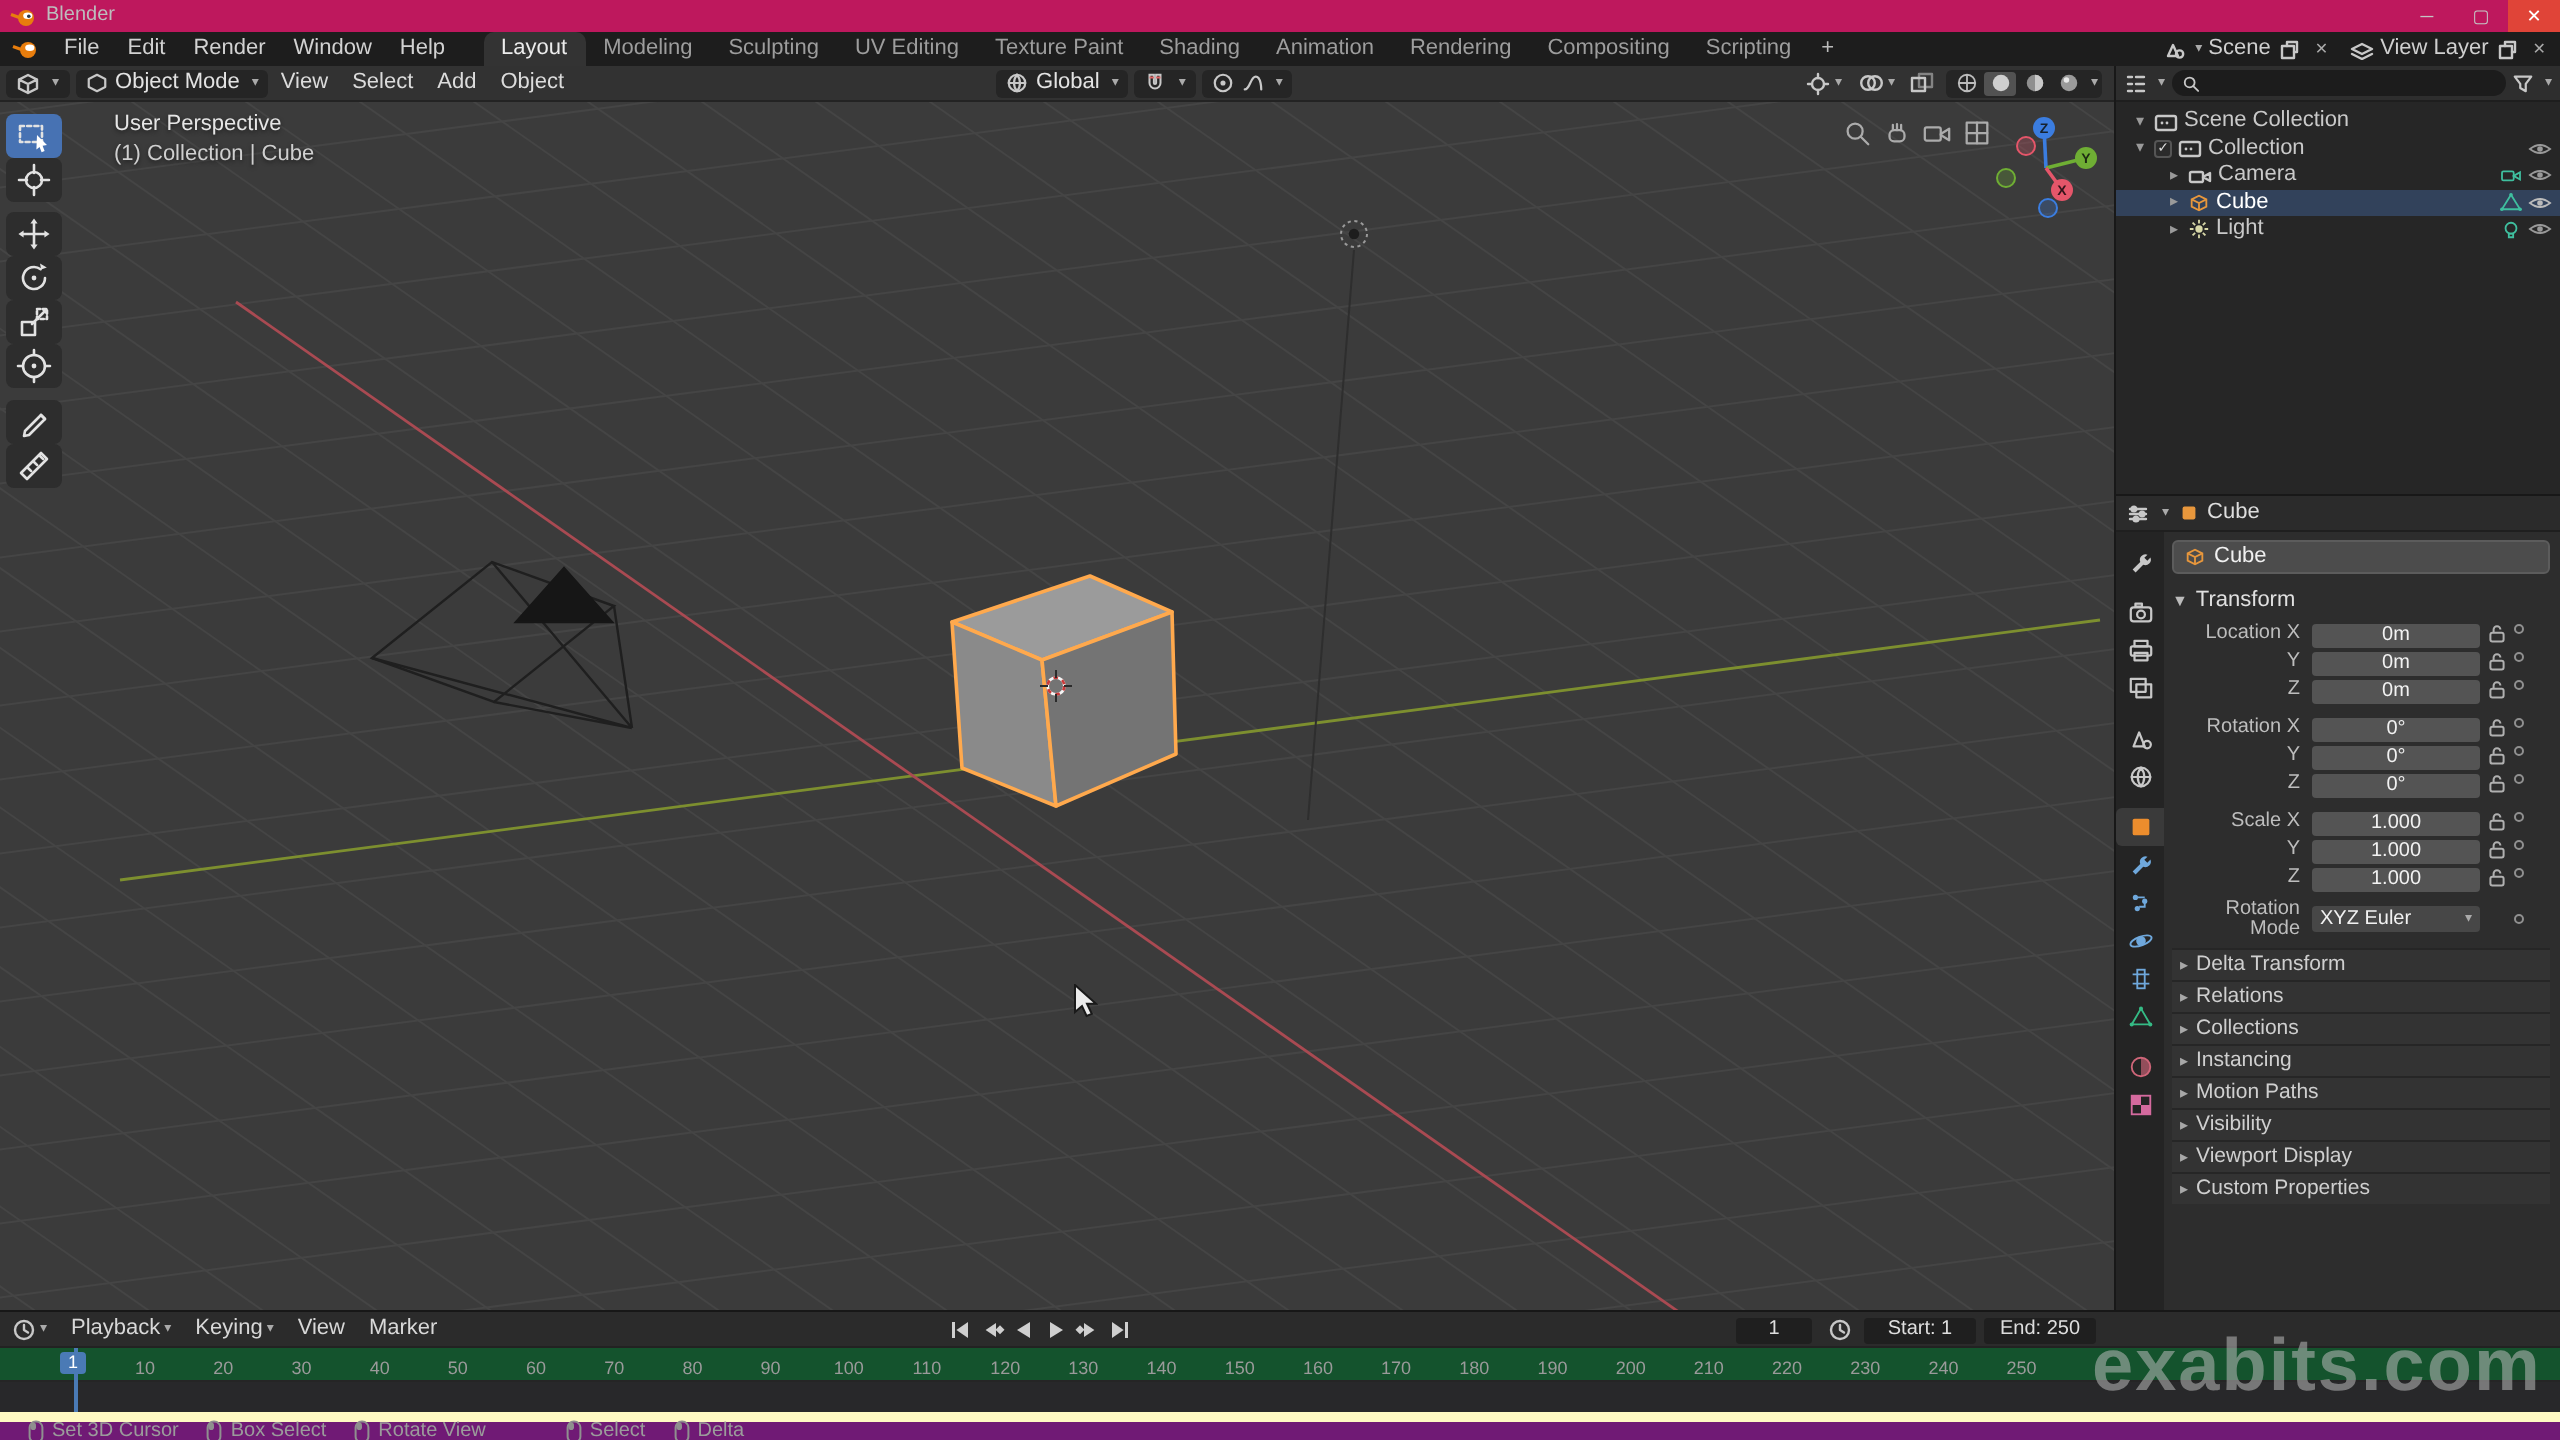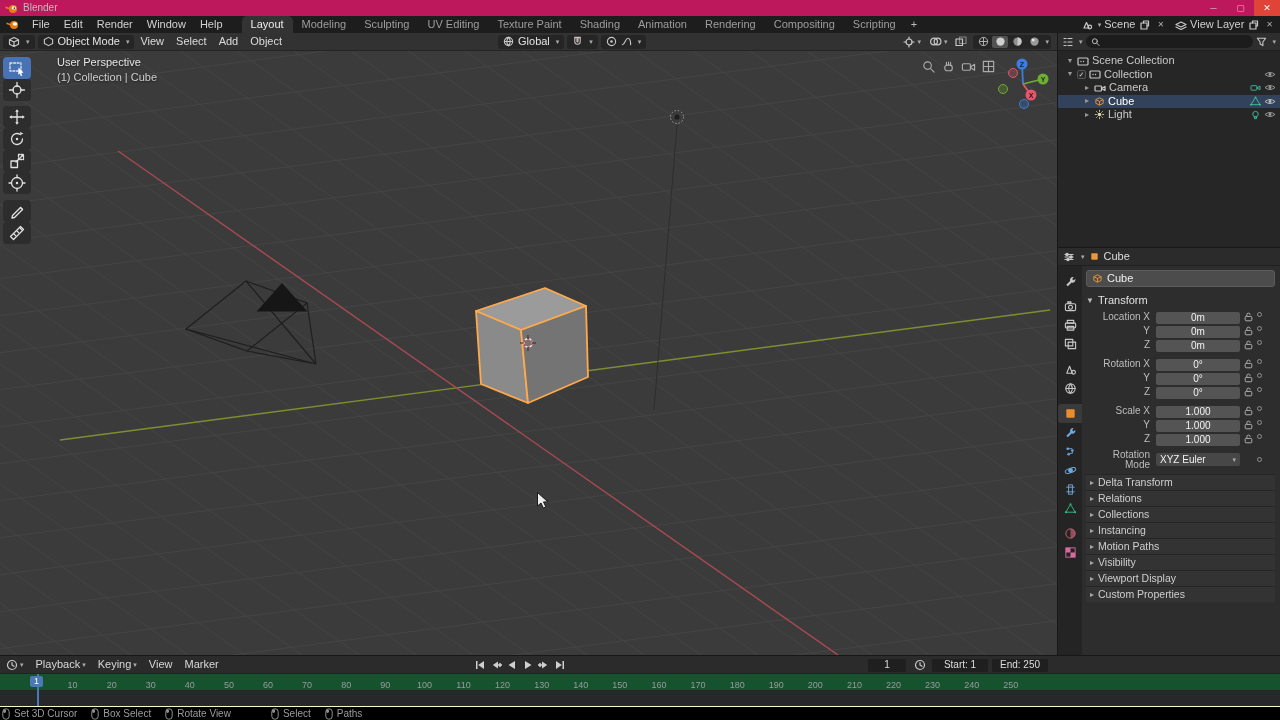--- a/index.html
+++ b/index.html
@@ -88,21 +88,21 @@
   .pb-btn{width:15px;height:14px;display:flex;align-items:center;justify-content:center;border-radius:2px}
   .pb-btn svg{fill:#cfcfcf}
   .tl-field{position:absolute;height:13px;background:#1f1f1f;border-radius:2px;color:#dedede;font-size:10px;display:flex;align-items:center;justify-content:center;top:2.5px}
   .tl-ruler{position:absolute;top:18px;left:0;right:0;height:17px;background:#14532d;border-bottom:1px solid #252525}
   .tl-numbers{position:absolute;left:53px;top:5px;white-space:nowrap}
   .tl-num{display:inline-block;width:39.1px;text-align:center;color:#9a9a9a;font-size:9px}
   .tl-body{position:absolute;top:35px;bottom:0;left:0;right:0;background:#28282a}
   .playhead-line{position:absolute;left:37px;top:18px;bottom:0;width:2px;background:#4a7ab5;z-index:3}
   .playhead-label{position:absolute;left:30px;top:20px;background:#4a7ab5;color:#fff;font-size:9px;line-height:11px;padding:0 4px;border-radius:2px;z-index:4}
   
-  .statusbar{position:absolute;left:0;top:706px;width:1280px;height:14px;background:#000000;display:flex;align-items:center;font-size:10px;color:#9b9b9b;border-top:1px solid #fef9c3;padding:0 2px}
+  .statusbar{position:absolute;left:0;top:706px;width:1280px;height:14px;background:#701a75;display:flex;align-items:center;font-size:10px;color:#9b9b9b;border-top:5px solid #fef9c3;padding:0 14px}
   .hint{display:flex;align-items:center;gap:4px;margin-right:14px}
   .hint:nth-child(4){margin-left:26px}
   .stats{margin-left:auto;color:#8f8f8f}
   .watermark{position:absolute;left:1046px;top:664px;font-size:37px;font-weight:bold;color:#b9b9b9;opacity:.55;z-index:40;letter-spacing:1px}
 </style>
 </head>
 <body>
 
 <div id="app">
 
@@ -885,20 +885,21 @@
     <div class="tl-ruler">
       <div class="tl-numbers">
         
       <span class="tl-num">10</span><span class="tl-num">20</span><span class="tl-num">30</span><span class="tl-num">40</span><span class="tl-num">50</span><span class="tl-num">60</span><span class="tl-num">70</span><span class="tl-num">80</span><span class="tl-num">90</span><span class="tl-num">100</span><span class="tl-num">110</span><span class="tl-num">120</span><span class="tl-num">130</span><span class="tl-num">140</span><span class="tl-num">150</span><span class="tl-num">160</span><span class="tl-num">170</span><span class="tl-num">180</span><span class="tl-num">190</span><span class="tl-num">200</span><span class="tl-num">210</span><span class="tl-num">220</span><span class="tl-num">230</span><span class="tl-num">240</span><span class="tl-num">250</span></div>
     </div>
     <div class="tl-body"></div>
     <div class="playhead-line"></div>
     <div class="playhead-label">1</div>
   </div>
 
+  <div class="watermark">exabits.com</div>
 
   <div class="statusbar">
     <div style="display:flex;align-items:center">
 
     <span class="hint">
         <svg width="8" height="12" viewBox="0 0 8 12">
             <rect x="0.8" y="0.8" width="6.4" height="10.4" rx="3" stroke="#8f8f8f" fill="none"></rect>
             <rect x="1.2" y="1.2" width="2.8" height="3.8" rx="1.4" fill="#8f8f8f"></rect>
           </svg>
         <span>Set 3D Cursor</span>
@@ -922,18 +923,18 @@
             <rect x="0.8" y="0.8" width="6.4" height="10.4" rx="3" stroke="#8f8f8f" fill="none"></rect>
             <rect x="1.2" y="1.2" width="2.8" height="3.8" rx="1.4" fill="#8f8f8f"></rect>
           </svg>
         <span>Select</span>
       </span>
         <span class="hint">
         <svg width="8" height="12" viewBox="0 0 8 12">
             <rect x="0.8" y="0.8" width="6.4" height="10.4" rx="3" stroke="#8f8f8f" fill="none"></rect>
             <rect x="1.2" y="1.2" width="2.8" height="3.8" rx="1.4" fill="#8f8f8f"></rect>
           </svg>
-        <span>Paths</span>
+        <span>Delta</span>
       </span>
       </div>
   </div>
 
 </div>
 
 </body></html>

